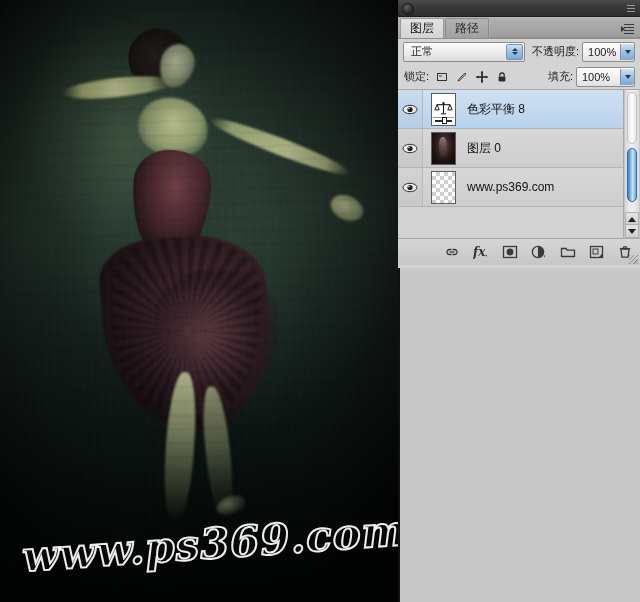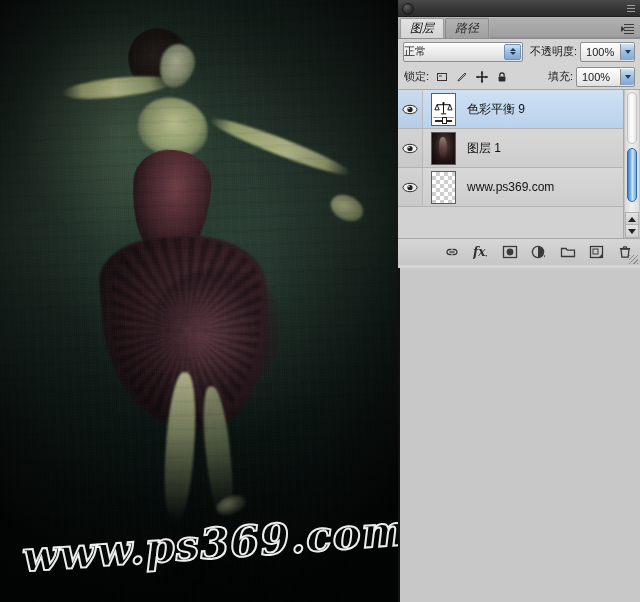--- a/index.html
+++ b/index.html
@@ -252,21 +252,20 @@
     line-height: 19px;
     padding: 0 9px;
     font-size: 12px;
     color: #2a2a2a;
     background: linear-gradient(180deg, #b2b2b2 0%, #a0a0a0 100%);
     border: 1px solid #8b8b8b;
     border-bottom: none;
     border-radius: 2px 2px 0 0;
     margin-right: 1px;
     cursor: default;
-    font-style: italic;
   }
   .tab.active {
     background: linear-gradient(180deg, #e2e2e2 0%, #d4d4d4 100%);
     color: #111;
     border-color: #9a9a9a;
     font-weight: normal;
   }
   .tabs-fill {
     flex: 1;
     height: 19px;
@@ -303,20 +302,21 @@
     background: #d4d4d4;
   }
   .blend-select {
     display: flex;
     align-items: center;
     width: 128px;
     height: 18px;
     background: linear-gradient(180deg, #fbfbfb 0%, #ececec 52%, #dcdcdc 100%);
     border: 1px solid #8d8d8d;
     border-radius: 2px;
+    padding-left: 7px;
     font-size: 11px;
     color: #1a1a1a;
     position: relative;
     cursor: default;
     box-shadow: inset 0 1px 0 #fff;
   }
   .blend-stepper {
     position: absolute;
     right: 1px; top: 1px;
     width: 15px; height: 14px;
@@ -701,36 +701,36 @@
                 <path d="M11 2 V14" stroke="#111" stroke-width="1.2"></path>
                 <path d="M3.5 4 H18.5" stroke="#111" stroke-width="1.2"></path>
                 <circle cx="11" cy="2.3" r="1.3" fill="#111"></circle>
                 <path d="M3.5 4 L1 10 h5 Z" fill="none" stroke="#111" stroke-width="1.1"></path>
                 <path d="M18.5 4 L16 10 h5 Z" fill="none" stroke="#111" stroke-width="1.1"></path>
                 <path d="M8 14 h6 v1.2 h-6 Z" fill="#111"></path>
               </svg>
             <span class="adjust-slider"></span>
           </div>
         </div>
-        <div class="layer-name">色彩平衡 9</div>
+        <div class="layer-name">色彩平衡 8</div>
       </div>
 
 
       <div class="layer-row">
         <div class="eye-cell">
           <svg class="eye-ico" viewBox="0 0 16 11">
               <ellipse cx="8" cy="5.5" rx="7" ry="4.2" fill="#ededed" stroke="#333" stroke-width="1"></ellipse>
               <circle cx="8" cy="5.5" r="2.6" fill="#1d1d1d"></circle>
               <circle cx="7" cy="4.5" r="0.8" fill="#eee"></circle>
             </svg>
         </div>
         <div class="thumb-cell">
           <div class="thumb photo"></div>
         </div>
-        <div class="layer-name">图层 1</div>
+        <div class="layer-name">图层 0</div>
       </div>
 
       <div class="layer-row">
         <div class="eye-cell">
           <svg class="eye-ico" viewBox="0 0 16 11">
               <ellipse cx="8" cy="5.5" rx="7" ry="4.2" fill="#ededed" stroke="#333" stroke-width="1"></ellipse>
               <circle cx="8" cy="5.5" r="2.6" fill="#1d1d1d"></circle>
               <circle cx="7" cy="4.5" r="0.8" fill="#eee"></circle>
             </svg>
         </div>

